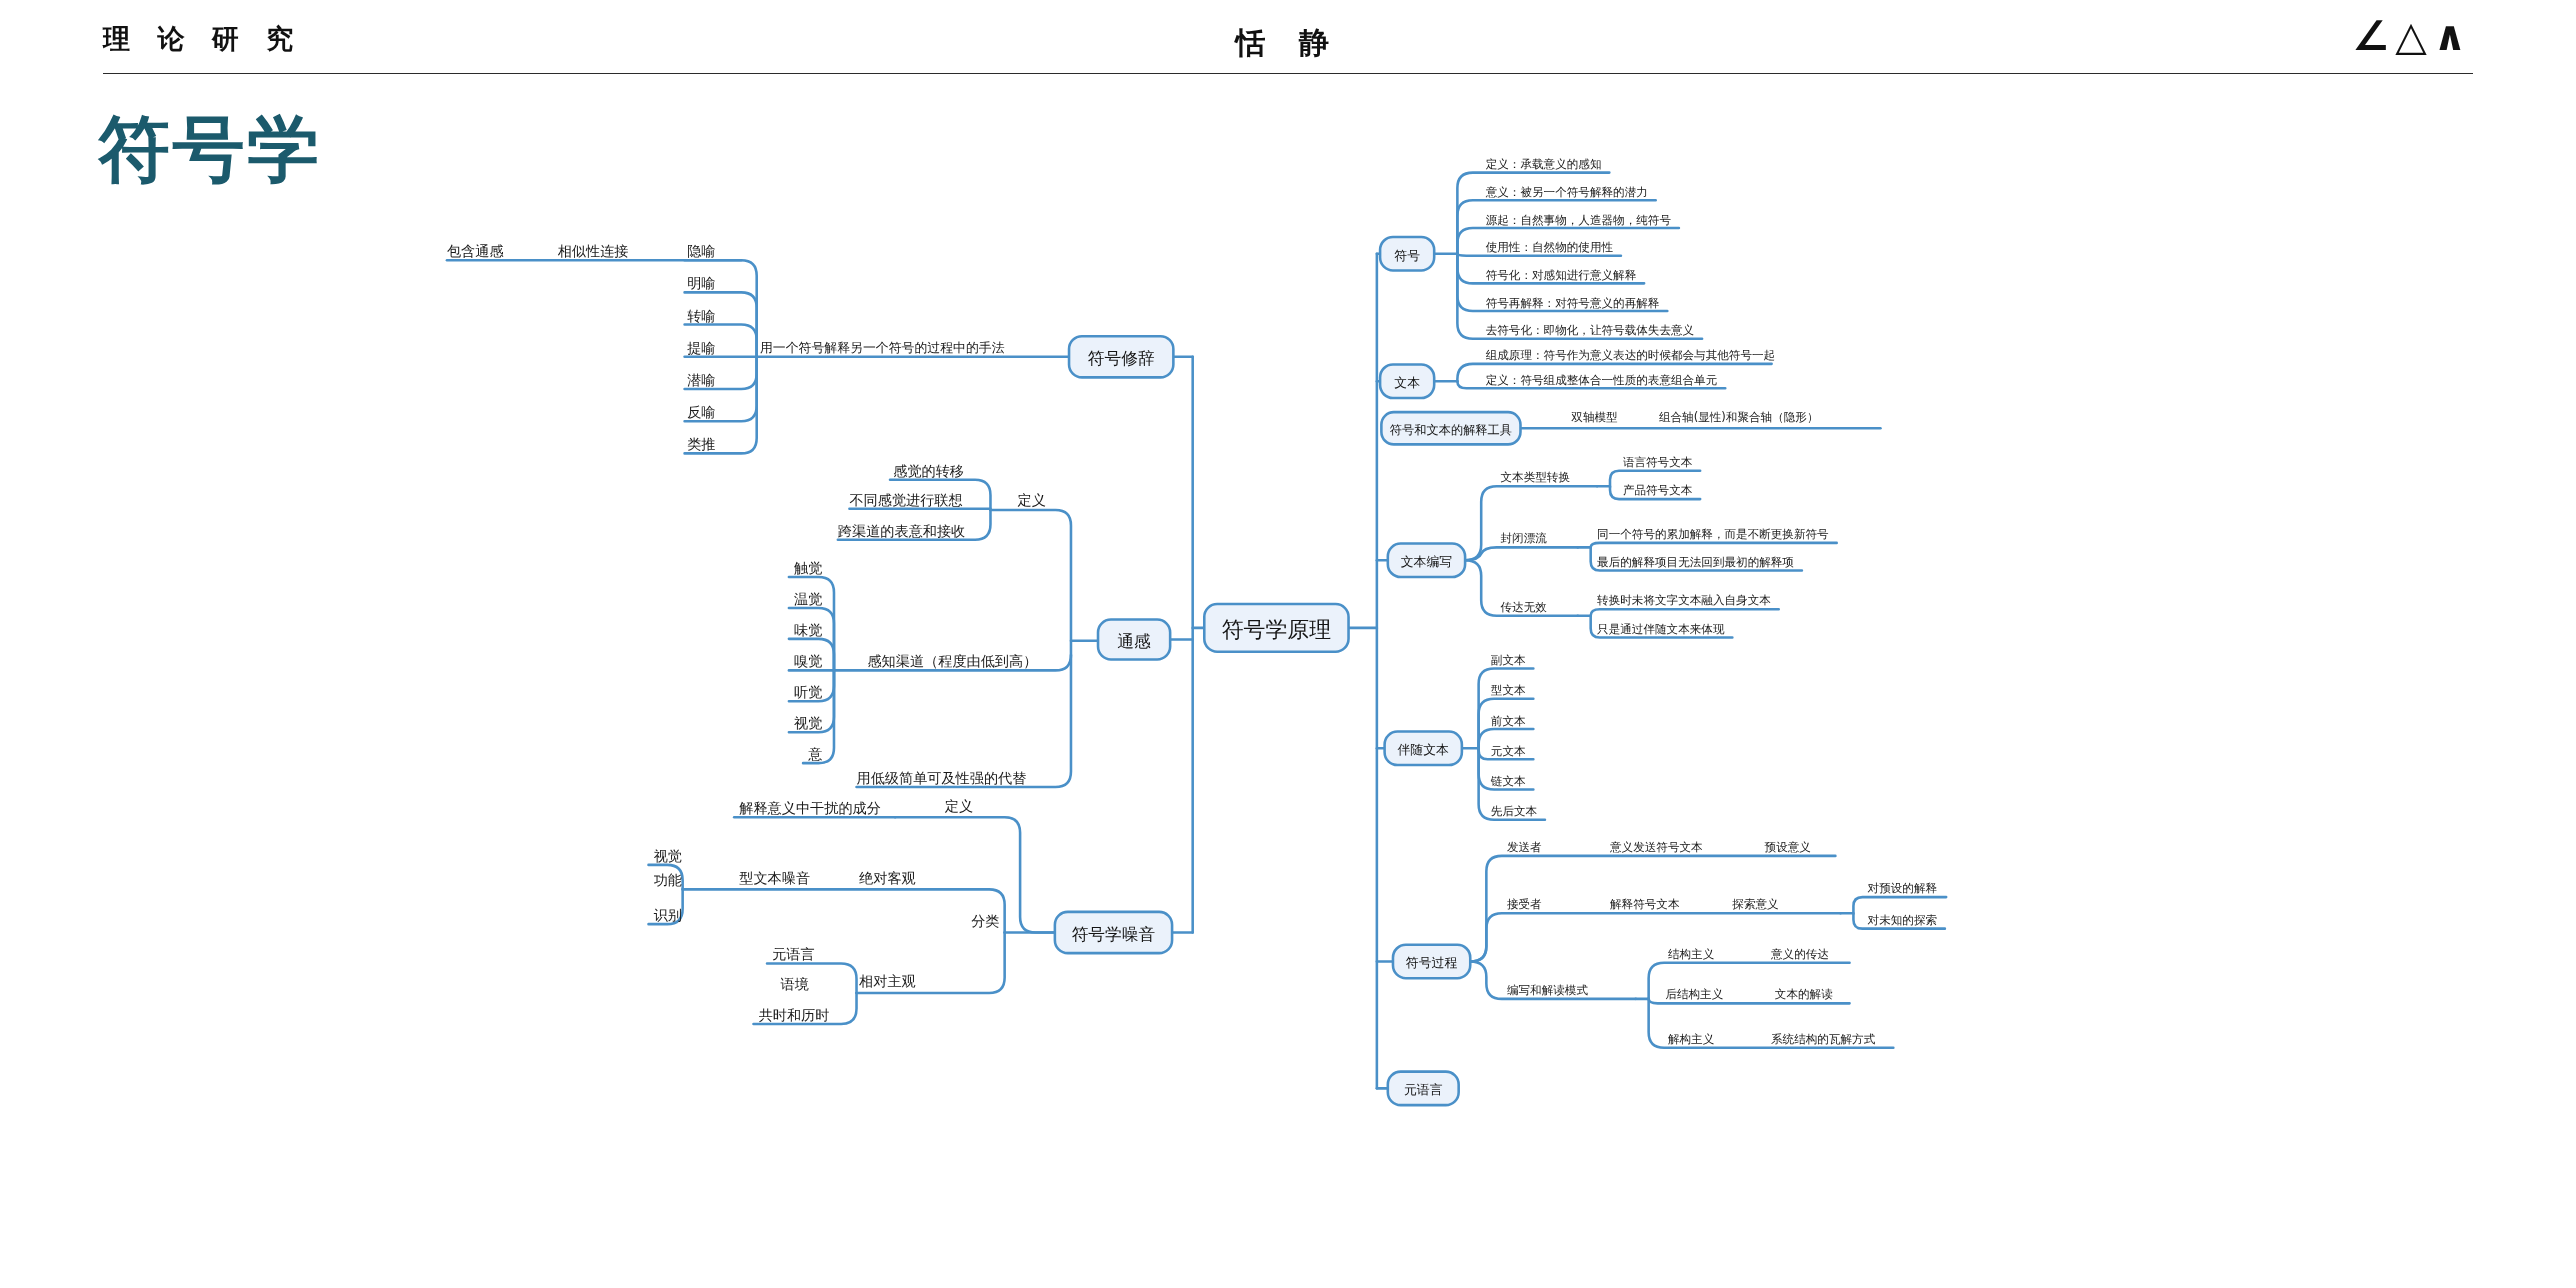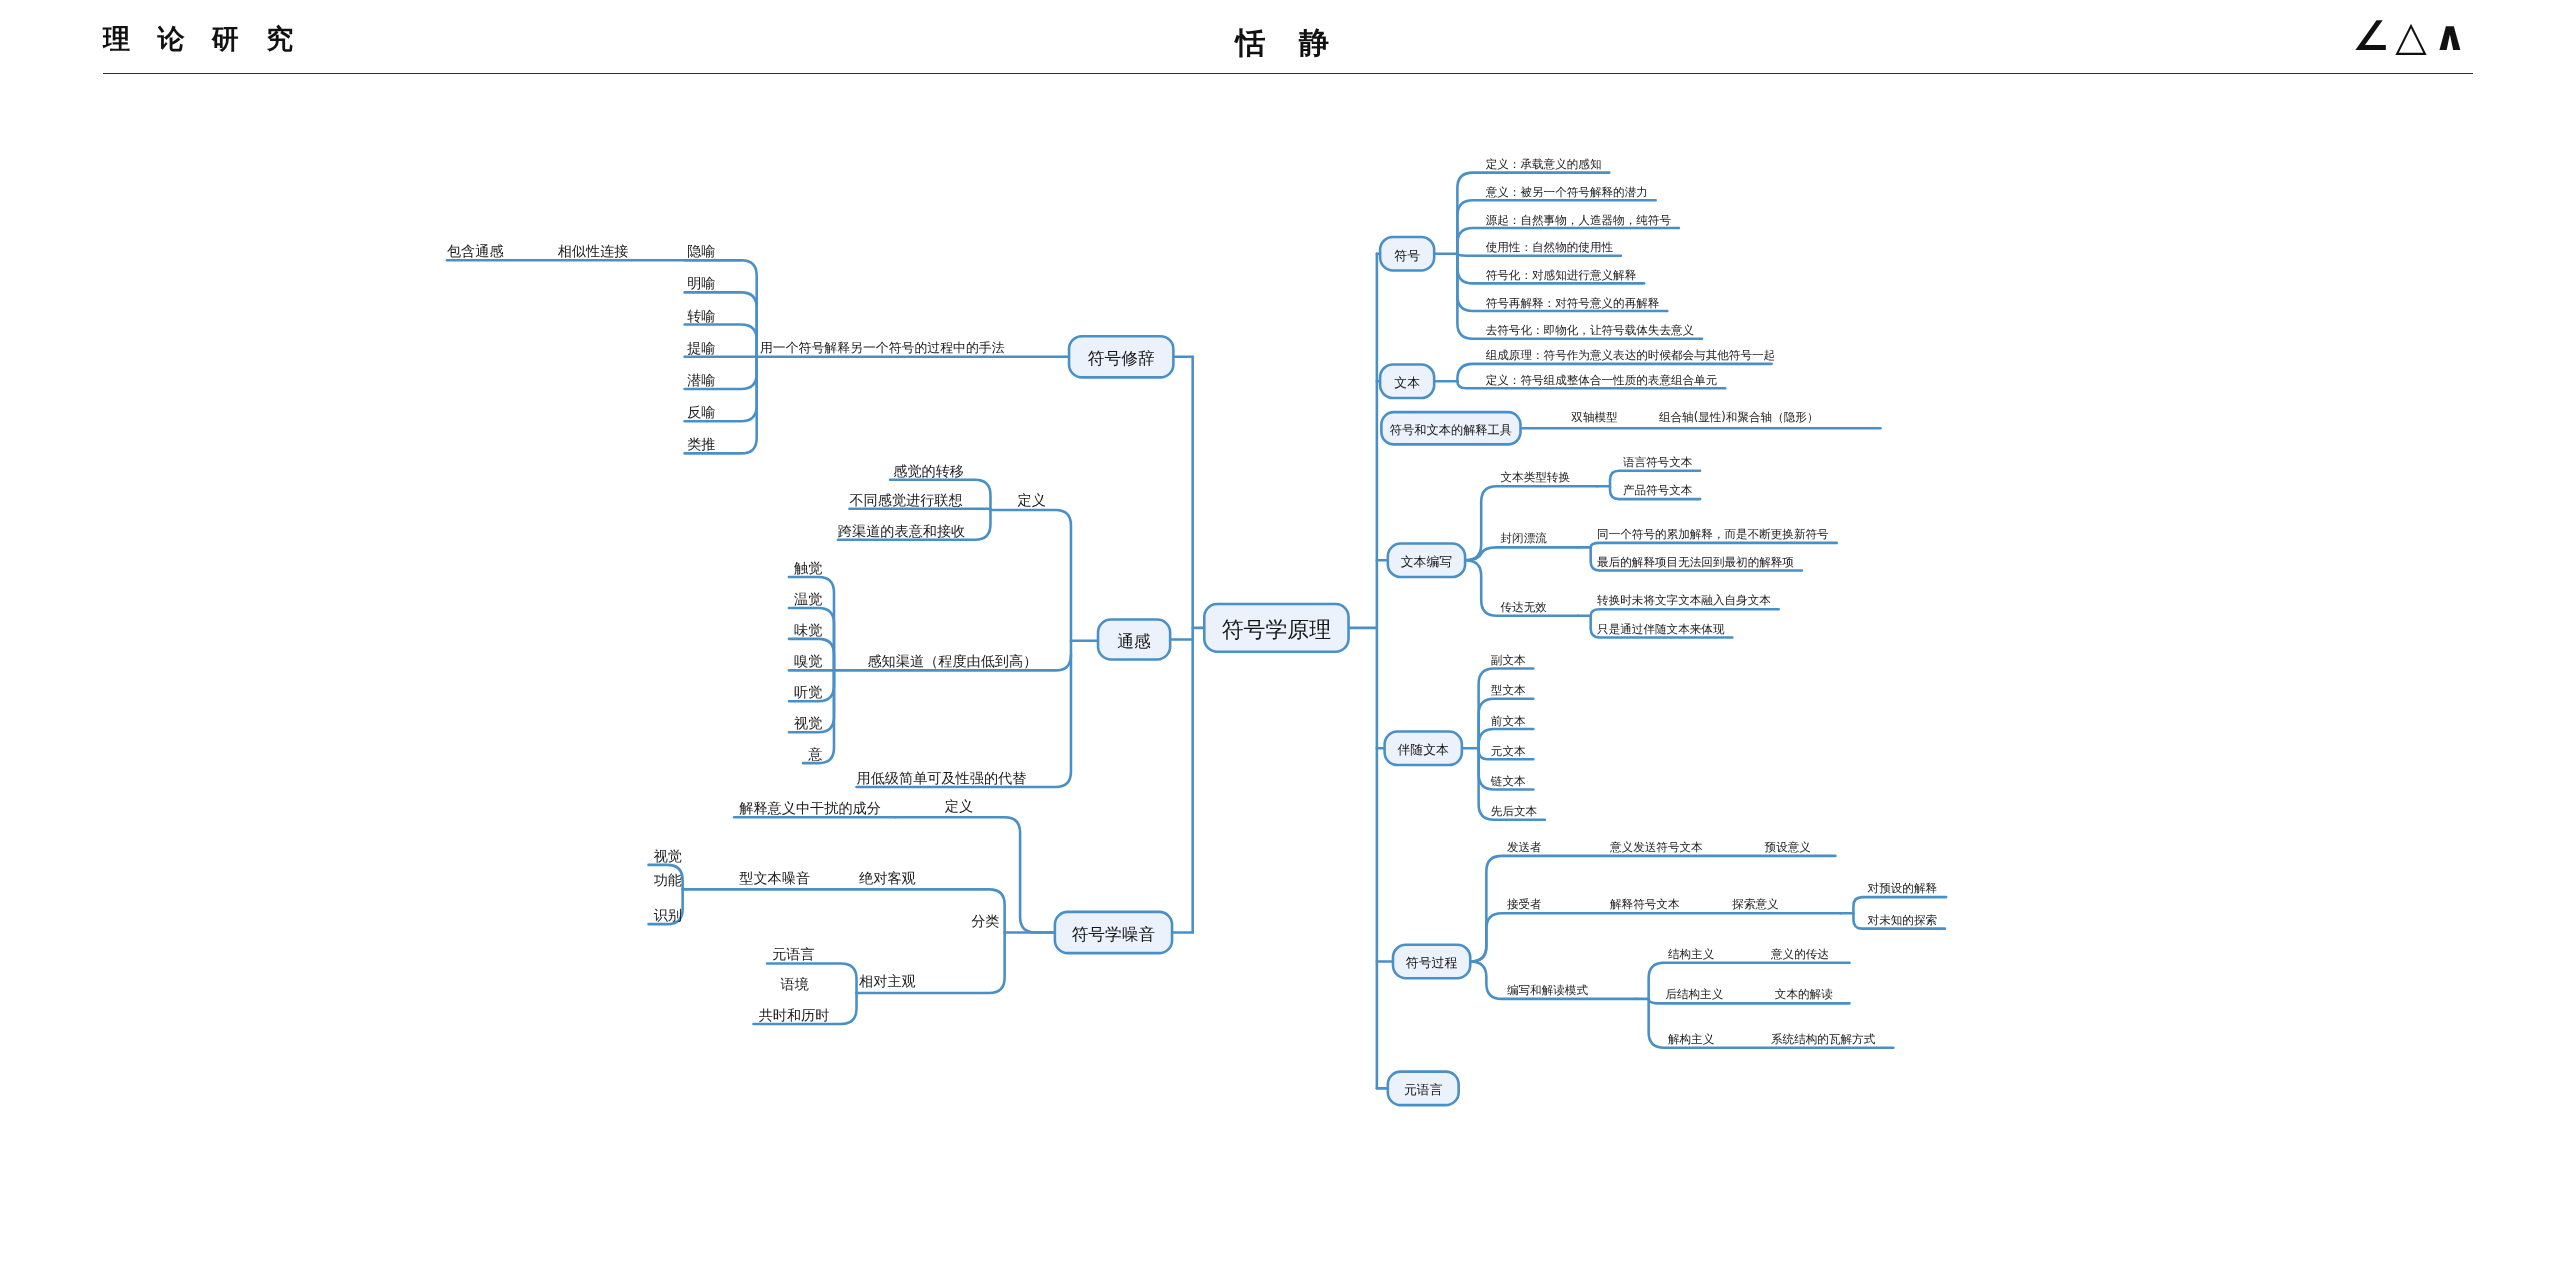--- a/index.html
+++ b/index.html
@@ -30,20 +30,21 @@
 </head>
 <body>
 
 <div id="page">
   <div id="header">
     <div class="hdr-left">理 论 研 究</div>
     <div class="hdr-center">恬 静</div>
     <div class="hdr-logo">∠△∧</div>
   </div>
   <div id="divider"></div>
+  <div id="page-title">符号学</div>
 
   <svg id="mindmap" width="2576" height="1288" viewBox="0 0 4000 2000">
       <path d="M1870 975H1852" class="edge"></path>
       <path d="M1852 554V1448" class="edge"></path>
       <path d="M1852 554H1822" class="edge"></path>
       <path d="M1852 993H1817" class="edge"></path>
       <path d="M1852 1448H1820" class="edge"></path>
       <path d="M1660 554H1063" class="edge"></path>
       <path d="M694 404H1151" class="edge"></path>
       <path d="M1175 554V428Q1175 404 1151 404H1063" class="edge"></path>

